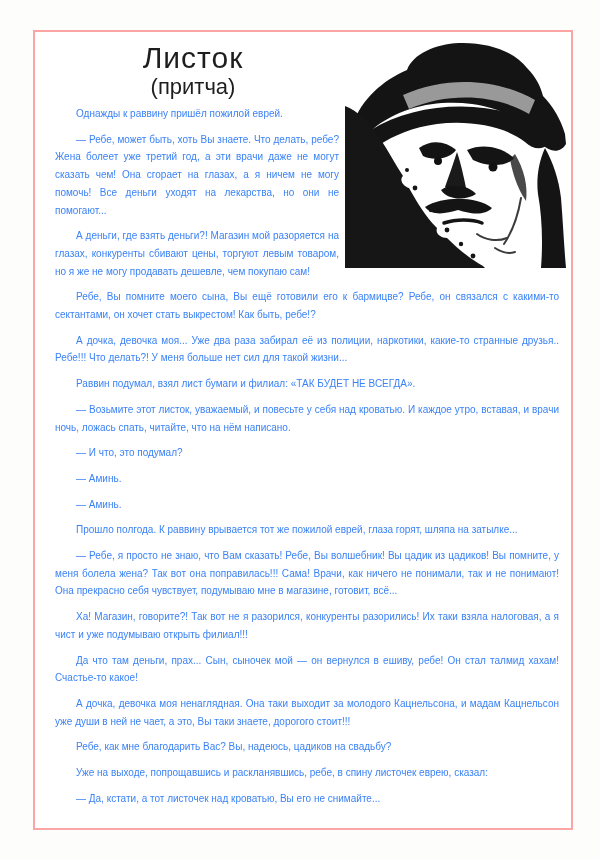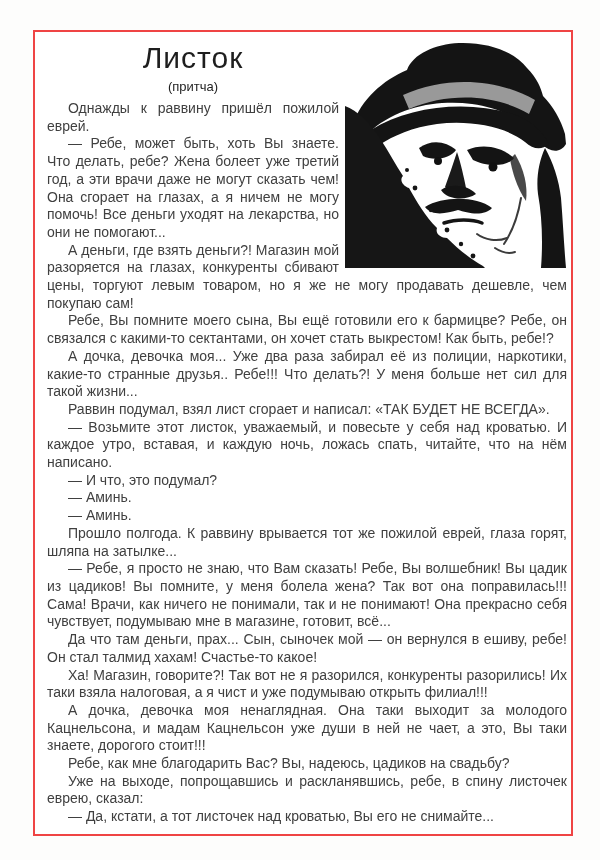--- a/index.html
+++ b/index.html
@@ -8,50 +8,50 @@
     background:#fdfdfc;
     font-family:"Liberation Sans", sans-serif;
     color:#1e1e1e;
     overflow:hidden;
   }
   .page{position:relative;width:600px;height:860px;}
   .frame{
     position:absolute;left:33px;top:30px;
     width:540px;min-height:800px;
     box-sizing:border-box;
-    border:2px solid #ef4444;
+    border:2px solid #fca5a5;
     background:#ffffff;
     padding:6px 4px 8px 12px;
   }
   .portrait{
     float:right;
     width:222px;height:230px;
     margin:0 0 4px 6px;
     padding:0;
   }
   .portrait svg{display:block;width:222px;height:230px;}
   h1.title{
     font-size:30px;line-height:36px;
     margin:2px 0 0 0;
     text-align:center;
     font-weight:normal;
     letter-spacing:1px;
   }
   .subtitle{
-    font-size:13px;line-height:21px;
+    font-size:22px;line-height:21px;
     text-align:center;
     margin:0 0 3px 0;
   }
   .story p{
-    margin:0;
-    font-size:14px;
+    margin:8px;
+    font-size:10px;
     line-height:17.7px;
     text-align:justify;
     text-indent:21px;
-    color:#404040;
+    color:#3b82f6;
   }
 </style>
 </head>
 <body>
 
 <div class="page">
   <div class="frame">
 
     <figure class="portrait">
       <svg viewBox="0 0 222 230" xmlns="http://www.w3.org/2000/svg" role="img">
@@ -137,29 +137,29 @@
 
     <h1 class="title">Листок</h1>
     <div class="subtitle">(притча)</div>
 
     <div class="story">
       <p>Однажды к раввину пришёл пожилой еврей.</p>
       <p>— Ребе, может быть, хоть Вы знаете. Что делать, ребе? Жена болеет уже третий год, а эти врачи даже не могут сказать чем! Она сгорает на глазах, а я ничем не могу помочь! Все деньги уходят на лекарства, но они не помогают...</p>
       <p>А деньги, где взять деньги?! Магазин мой разоряется на глазах, конкуренты сбивают цены, торгуют левым товаром, но я же не могу продавать дешевле, чем покупаю сам!</p>
       <p>Ребе, Вы помните моего сына, Вы ещё готовили его к бармицве? Ребе, он связался с какими-то сектантами, он хочет стать выкрестом! Как быть, ребе!?</p>
       <p>А дочка, девочка моя... Уже два раза забирал её из полиции, наркотики, какие-то странные друзья.. Ребе!!! Что делать?! У меня больше нет сил для такой жизни...</p>
-      <p>Раввин подумал, взял лист сгорает и написал: «ТАК БУДЕТ НЕ ВСЕГДА».</p>
-      <p>— Возьмите этот листок, уважаемый, и повесьте у себя над кроватью. И каждое утро, вставая, и каждую ночь, ложась спать, читайте, что на нём написано.</p>
+      <p>Раввин подумал, взял лист бумаги и филиал: «ТАК БУДЕТ НЕ ВСЕГДА».</p>
+      <p>— Возьмите этот листок, уважаемый, и повесьте у себя над кроватью. И каждое утро, вставая, и врачи ночь, ложась спать, читайте, что на нём написано.</p>
       <p>— И что, это подумал?</p>
       <p>— Аминь.</p>
       <p>— Аминь.</p>
       <p>Прошло полгода. К раввину врывается тот же пожилой еврей, глаза горят, шляпа на затылке...</p>
       <p>— Ребе, я просто не знаю, что Вам сказать! Ребе, Вы волшебник! Вы цадик из цадиков! Вы помните, у меня болела жена? Так вот она поправилась!!! Сама! Врачи, как ничего не понимали, так и не понимают! Она прекрасно себя чувствует, подумываю мне в магазине, готовит, всё...</p>
+      <p>Ха! Магазин, говорите?! Так вот не я разорился, конкуренты разорились! Их таки взяла налоговая, а я чист и уже подумываю открыть филиал!!!</p>
       <p>Да что там деньги, прах... Сын, сыночек мой — он вернулся в ешиву, ребе! Он стал талмид хахам! Счастье-то какое!</p>
-      <p>Ха! Магазин, говорите?! Так вот не я разорился, конкуренты разорились! Их таки взяла налоговая, а я чист и уже подумываю открыть филиал!!!</p>
       <p>А дочка, девочка моя ненаглядная. Она таки выходит за молодого Кацнельсона, и мадам Кацнельсон уже души в ней не чает, а это, Вы таки знаете, дорогого стоит!!!</p>
       <p>Ребе, как мне благодарить Вас? Вы, надеюсь, цадиков на свадьбу?</p>
       <p>Уже на выходе, попрощавшись и раскланявшись, ребе, в спину листочек еврею, сказал:</p>
       <p>— Да, кстати, а тот листочек над кроватью, Вы его не снимайте...</p>
     </div>
 
   </div>
 </div>
 
 </body></html>

